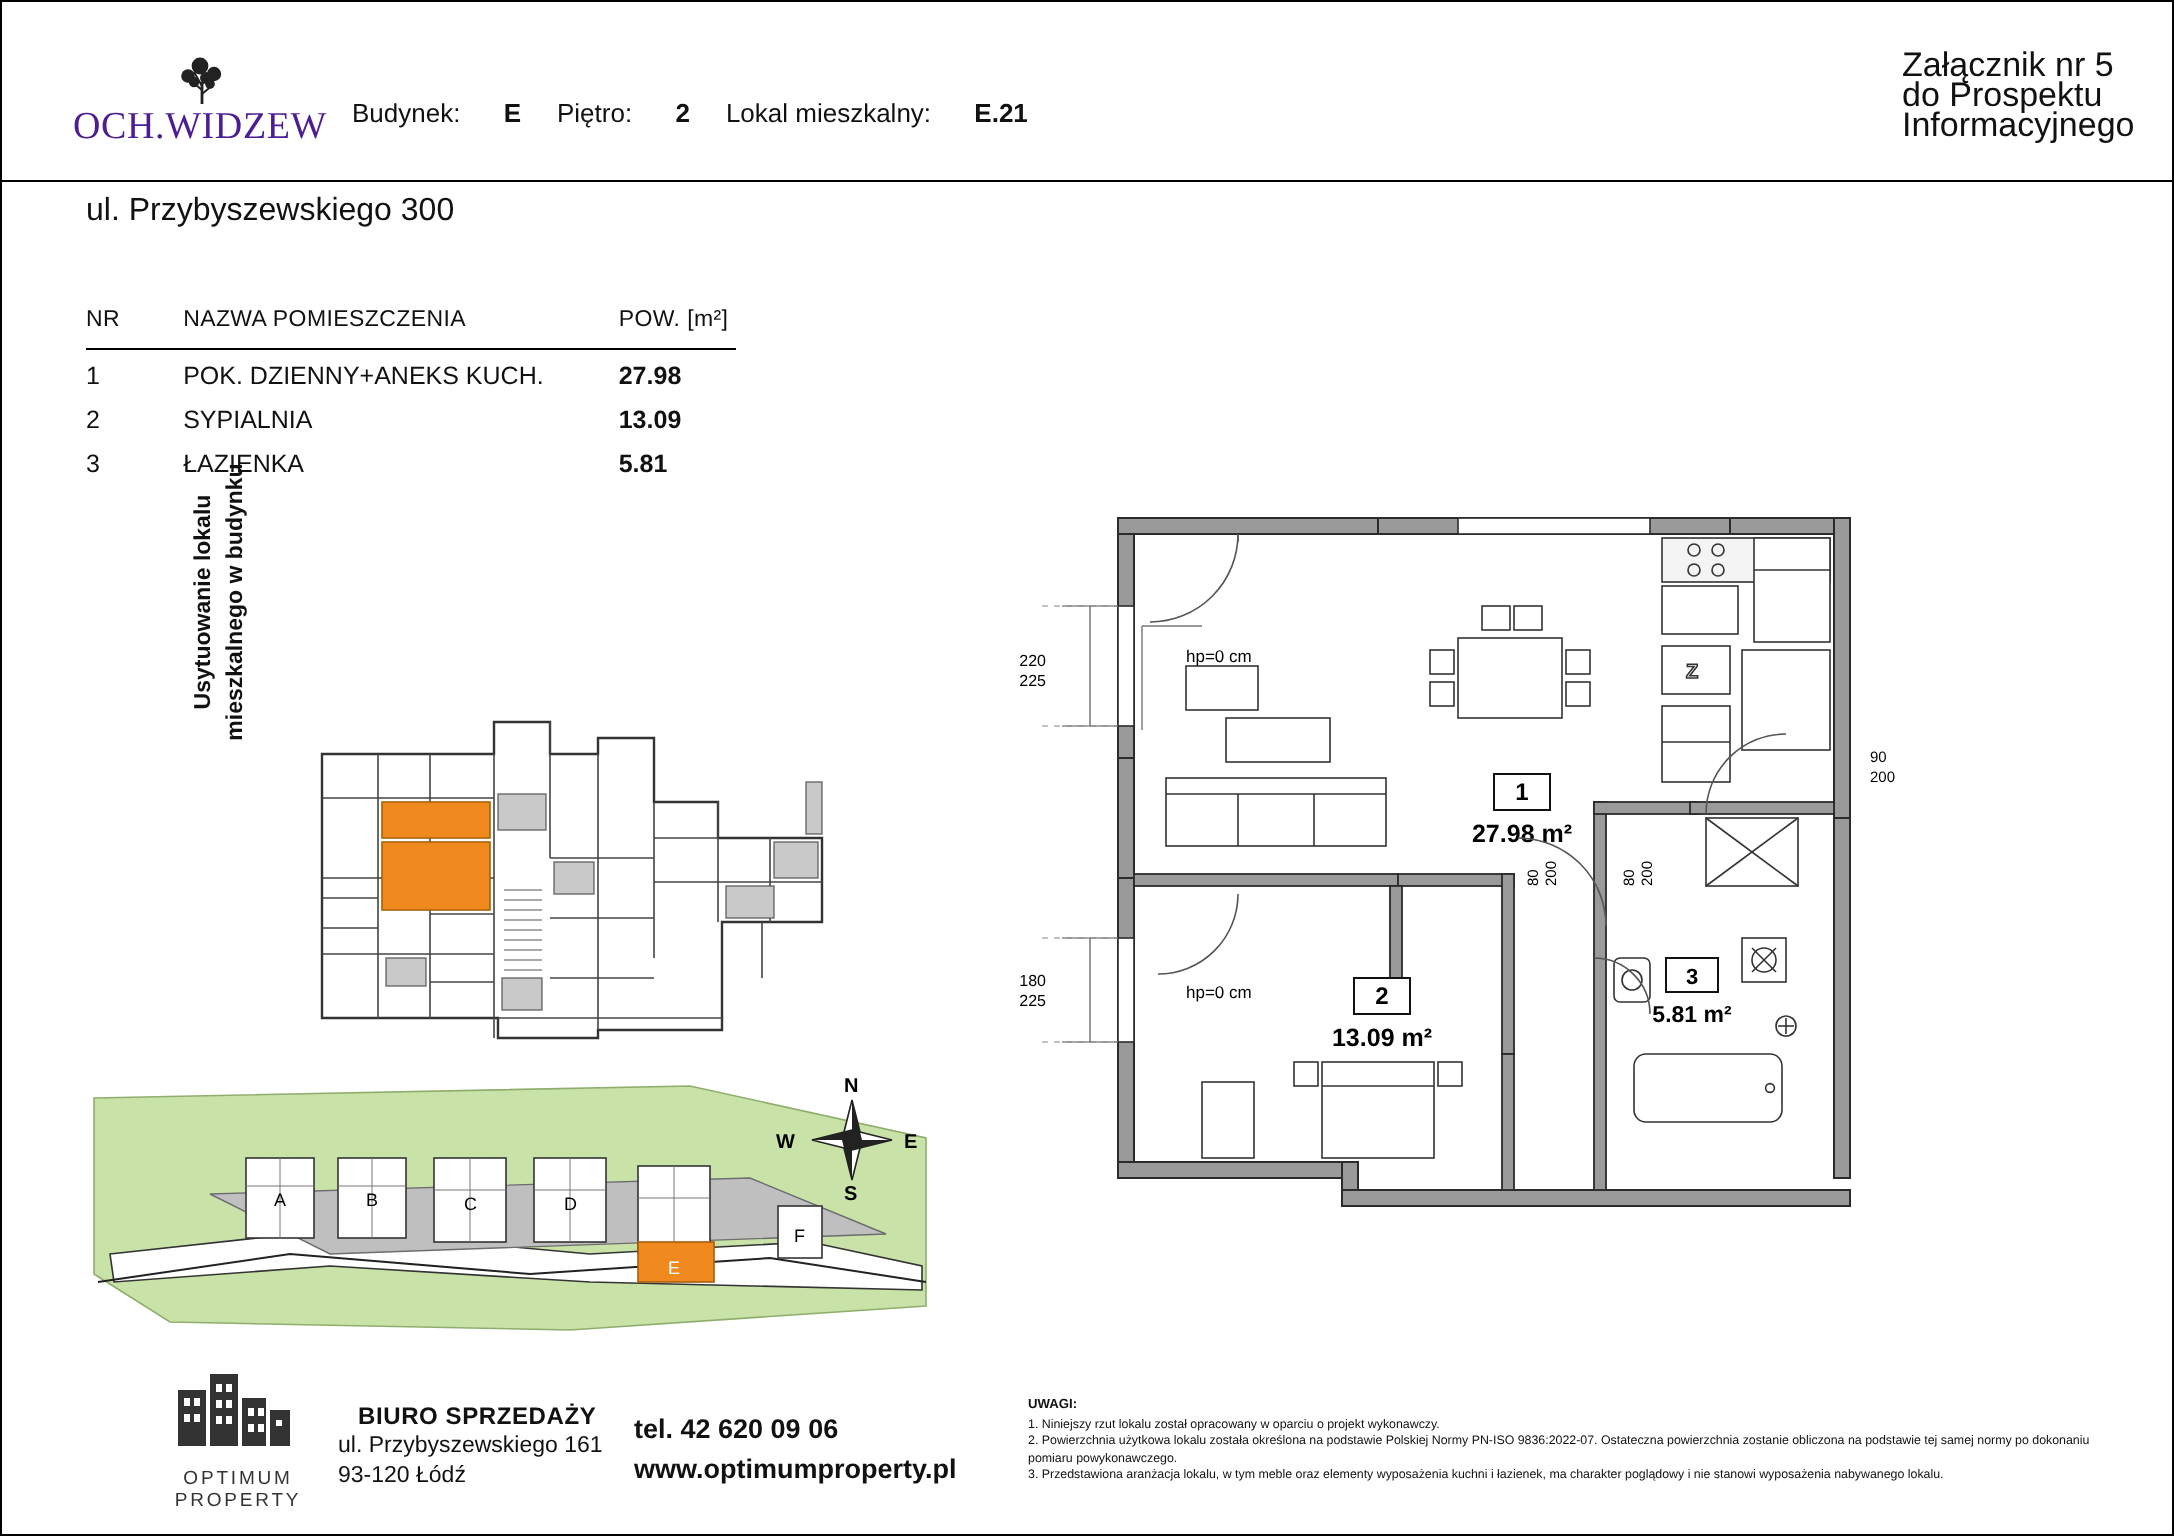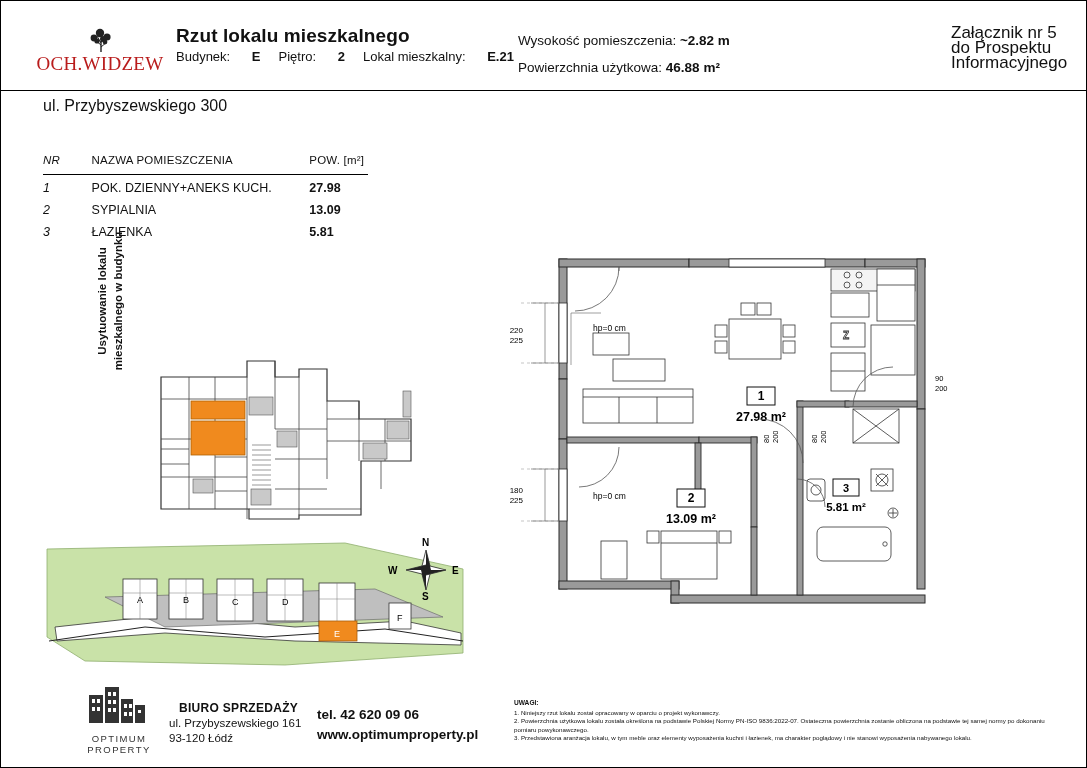--- a/index.html
+++ b/index.html
@@ -23,21 +23,21 @@
     border-bottom: 1px solid #000;
   }
   .logo-box {
     position:absolute; left:34px; top:22px; width:130px; height:52px;
     display:flex; flex-direction:column; align-items:center; justify-content:flex-end;
   }
   .logo-tree { position:absolute; left:46px; top:-2px; }
   .logo-text {
     font-family: "Liberation Serif", serif;
     font-size: 19px; letter-spacing: 0.3px; font-weight: 400;
-    color:#b91c1c;
+    color:#4c1d95;
   }
 
   .hdr-title {
     position:absolute; left:175px; top:24px;
     font-size: 19px; font-weight: bold; letter-spacing:0.1px;
   }
   .hdr-sub {
     position:absolute; left:175px; top:48px;
     font-size: 13px; display:flex; gap:0;
   }
@@ -66,21 +66,21 @@
   }
   .lokal-title b { font-weight: bold; }
   .lokal-title .area { font-weight: bold; font-size: 19px; }
 
   .tbl {
     position:absolute; left:42px; top:148px; width:325px;
     font-size: 12.5px;
   }
   .tbl .row { display:flex; height:22px; align-items:center; }
   .tbl .hrow { font-size: 11.5px; letter-spacing:0.2px; }
-  .tbl .c-nr { width: 58px; font-style: italic; }
+  .tbl .c-nr { width: 58px; }
   .tbl .c-name { width: 260px; }
   .tbl .c-pow { width: 70px; font-weight: bold; }
   .tbl .hline { border-bottom: 1.3px solid #000; margin-top:3px; margin-bottom:2px; }
   .tbl .hrow .c-pow { font-weight: normal; }
 
   
   .vert-label {
     position:absolute; left:94px; top:380px;
     width: 160px; height: 22px;
     transform: rotate(-90deg); transform-origin: 0 0;
@@ -141,37 +141,30 @@
         <circle cx="13" cy="17" r="3.4" fill="#222"></circle>
         <circle cx="19" cy="12" r="4.2" fill="#222"></circle>
         <circle cx="26" cy="16" r="3.6" fill="#222"></circle>
         <circle cx="22" cy="18" r="3" fill="#222"></circle>
         <circle cx="16" cy="20" r="2.6" fill="#222"></circle>
         <circle cx="24" cy="21" r="2.4" fill="#222"></circle>
       </svg>
       <div class="logo-text">OCH.WIDZEW</div>
     </div>
 
-    <div class="hdr-title">Rzut lokalu mieszkalnego</div>
 
     <div class="hdr-sub">
       <span><span>Budynek:</span>
         <b>E</b></span>
       <span><span>Piętro:</span>
         <b>2</b></span>
       <span><span>Lokal mieszkalny:</span>
         <b>E.21</b></span>
     </div>
 
-    <div class="hdr-mid">
-      <div><span>Wysokość pomieszczenia:</span>
-        <b>~2.82 m</b></div>
-      <div><span>Powierzchnia użytkowa:</span>
-        <b>46.88 m²</b></div>
-    </div>
 
     <div class="hdr-right">
       <div>Załącznik nr 5</div>
       <div>do Prospektu</div>
       <div>Informacyjnego</div>
     </div>
   </div>
 
   <div class="addr">ul. Przybyszewskiego 300</div>
 

